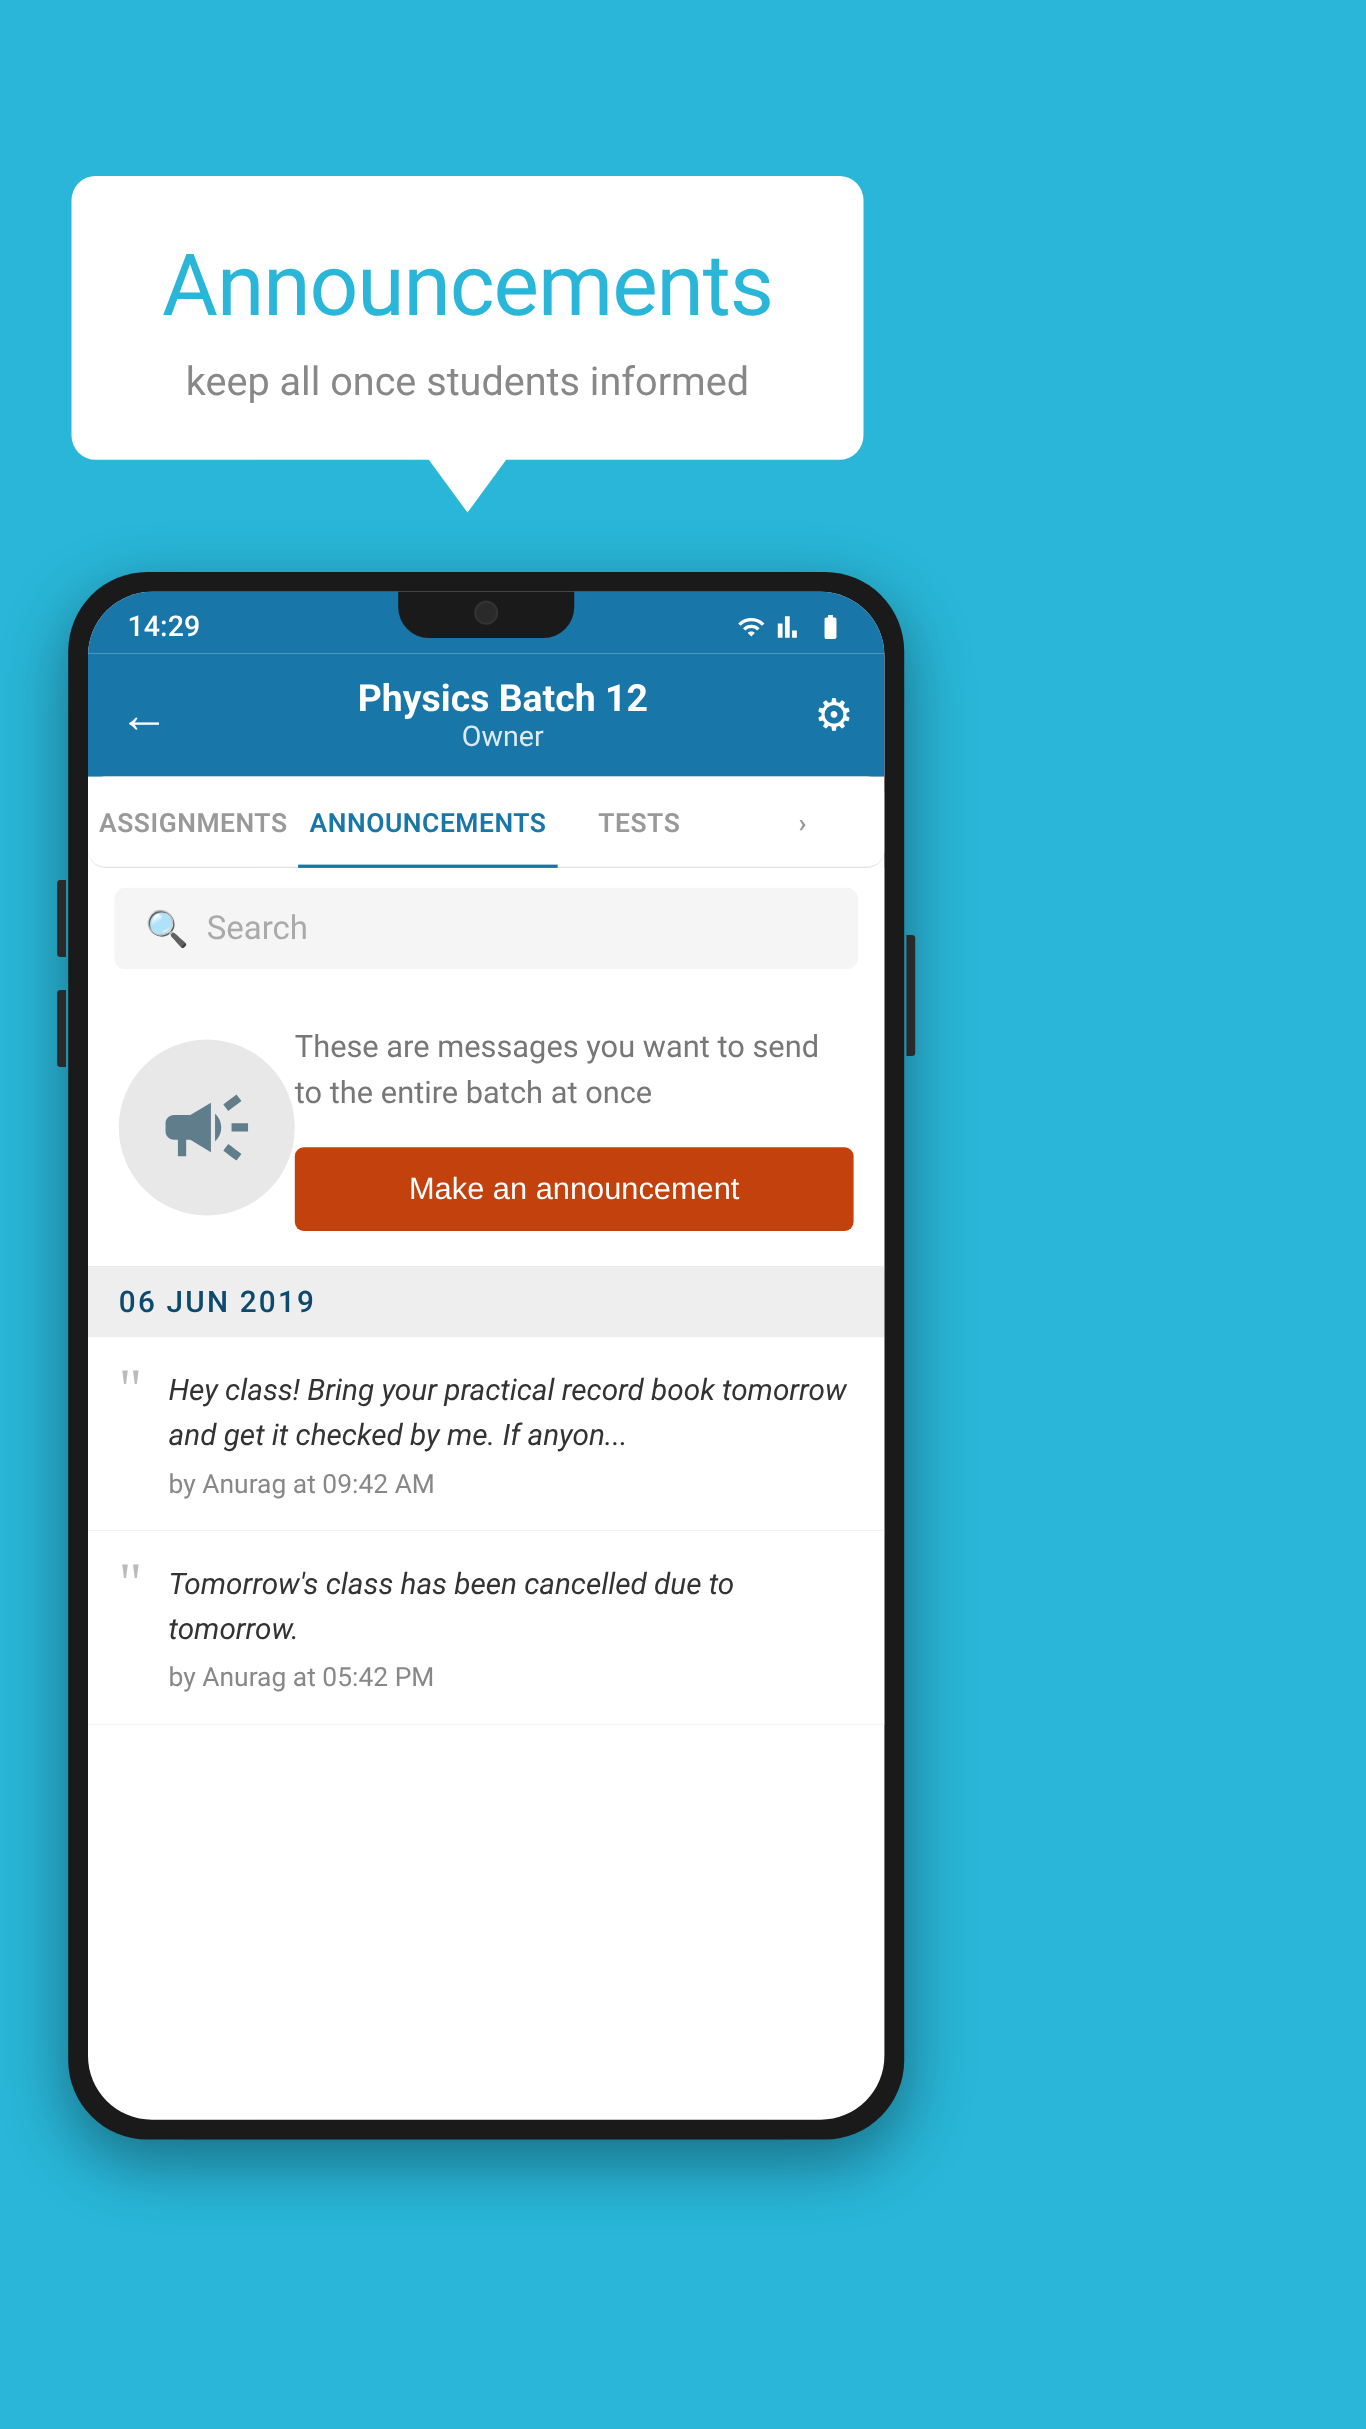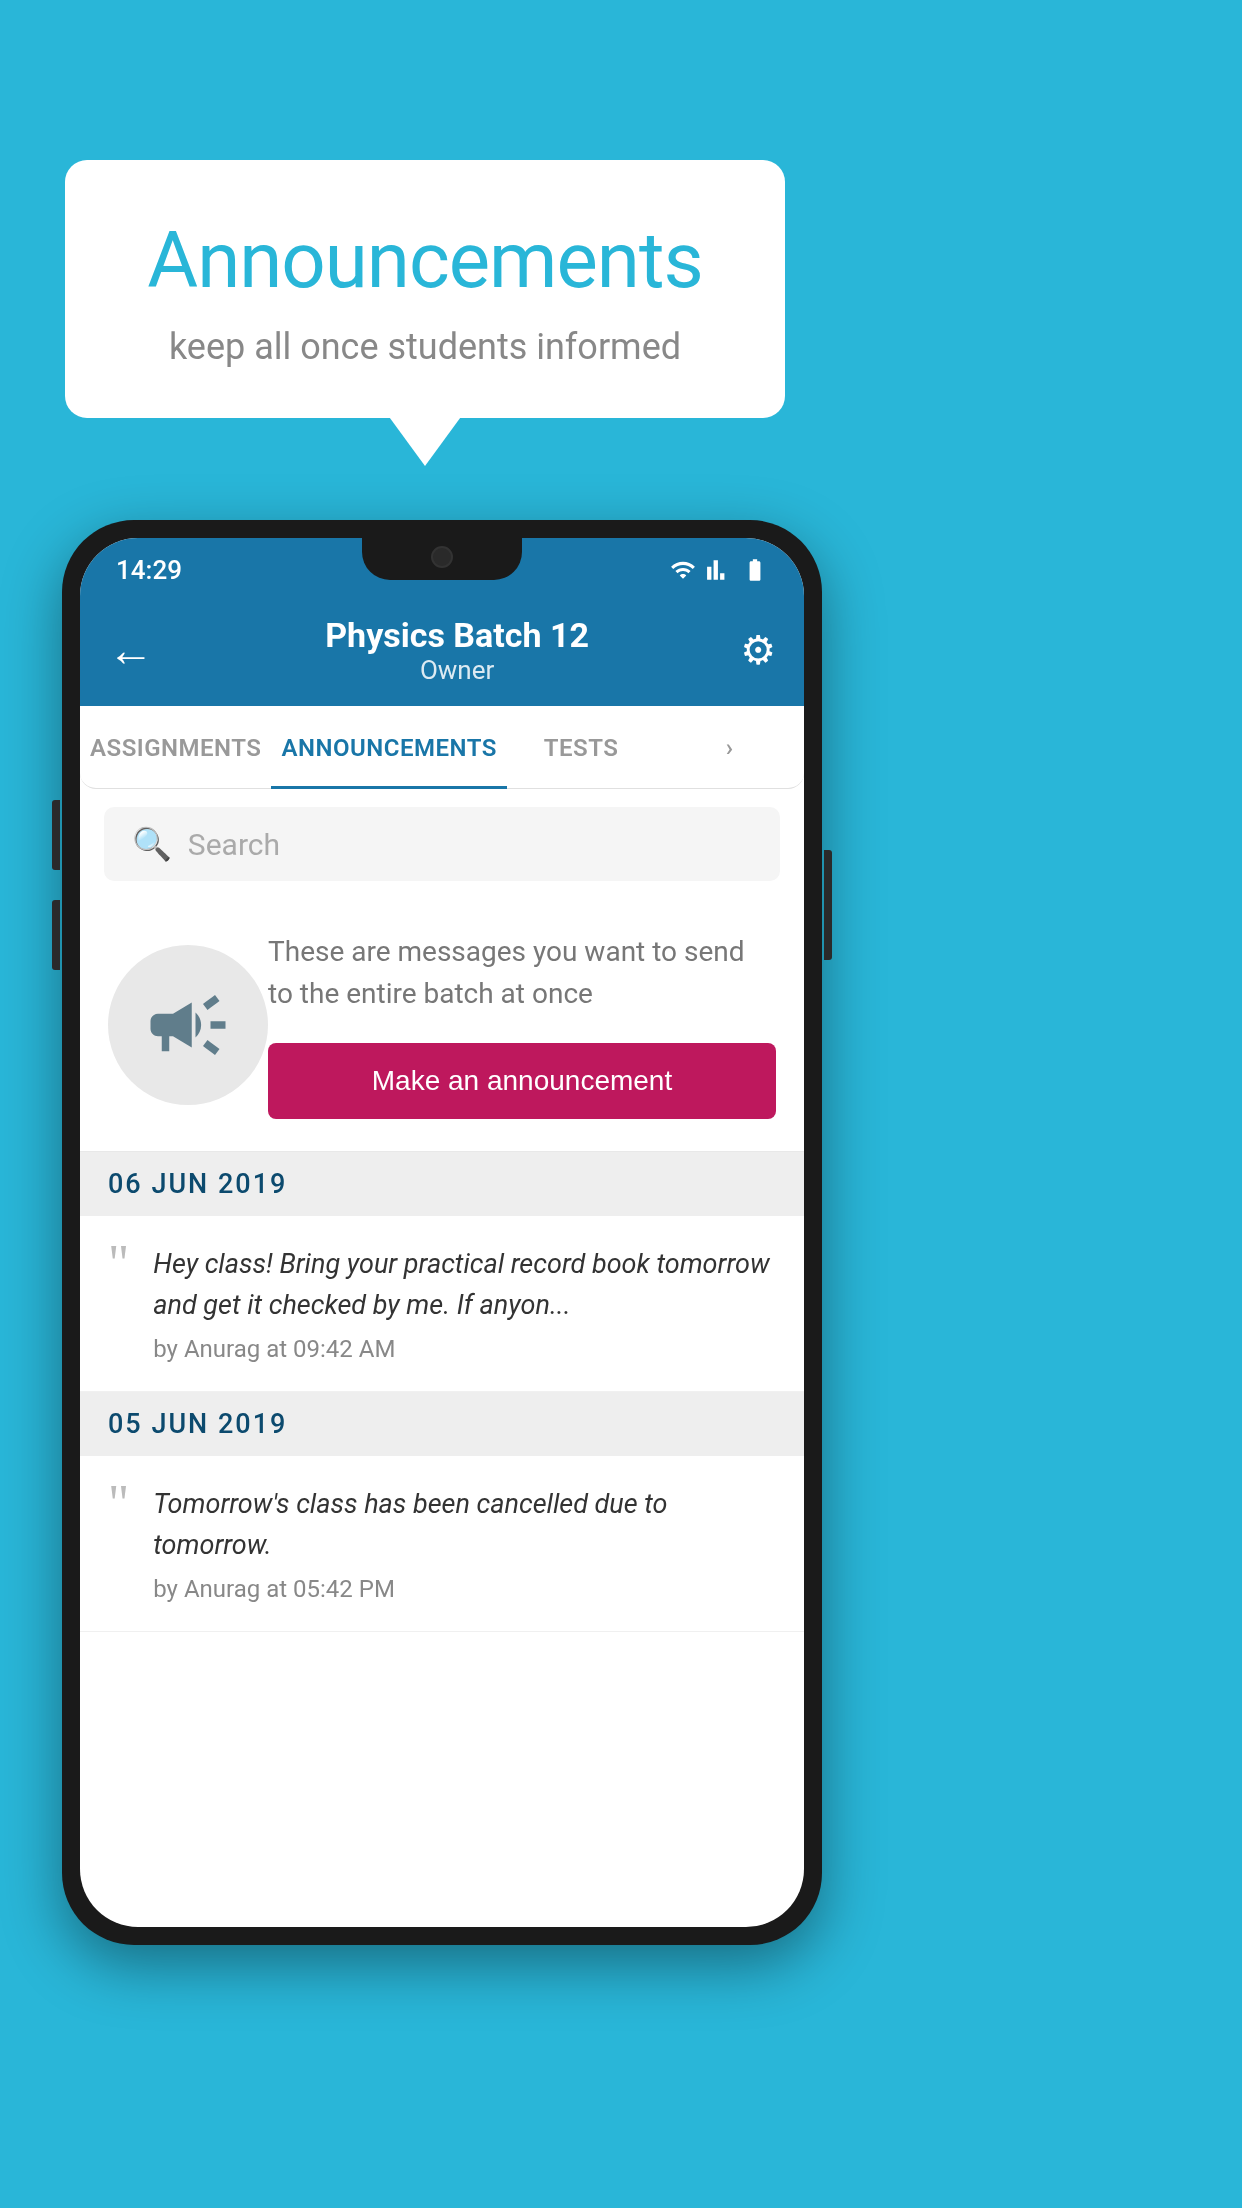--- a/index.html
+++ b/index.html
@@ -288,21 +288,21 @@
     }
 
     .announcement-intro-text {
       color: #777;
       font-size: 28px;
       line-height: 1.5;
       margin-bottom: 28px;
     }
 
     .make-announcement-btn {
-      background: #be185d;
+      background: #c2410c;
       color: white;
       border: none;
       border-radius: 8px;
       padding: 22px 38px;
       font-size: 28px;
       font-weight: 500;
       cursor: pointer;
       width: 100%;
     }
 
@@ -431,21 +431,20 @@
       <div class="date-separator">06  JUN  2019</div>
 
       <div class="announcement-item">
         <div class="quote-icon">"</div>
         <div class="announcement-text-wrap">
           <div class="announcement-message">Hey class! Bring your practical record book tomorrow and get it checked by me. If anyon...</div>
           <div class="announcement-meta">by Anurag at 09:42 AM</div>
         </div>
       </div>
 
-      <div class="date-separator">05  JUN  2019</div>
 
       <div class="announcement-item">
         <div class="quote-icon">"</div>
         <div class="announcement-text-wrap">
           <div class="announcement-message">Tomorrow's class has been cancelled due to tomorrow.</div>
           <div class="announcement-meta">by Anurag at 05:42 PM</div>
         </div>
       </div>
 
     </div>

